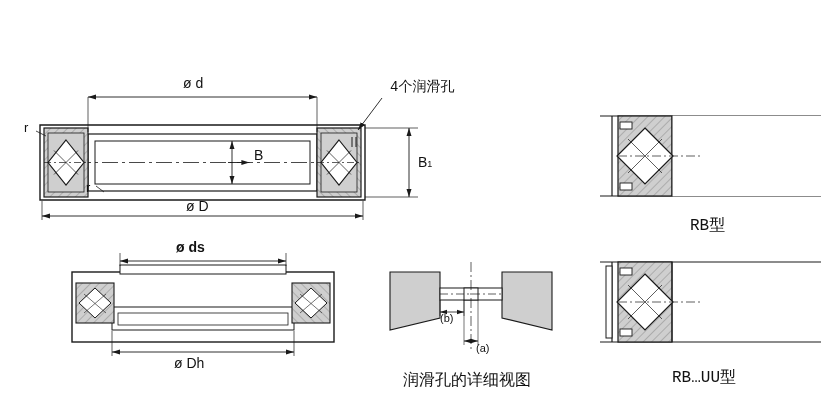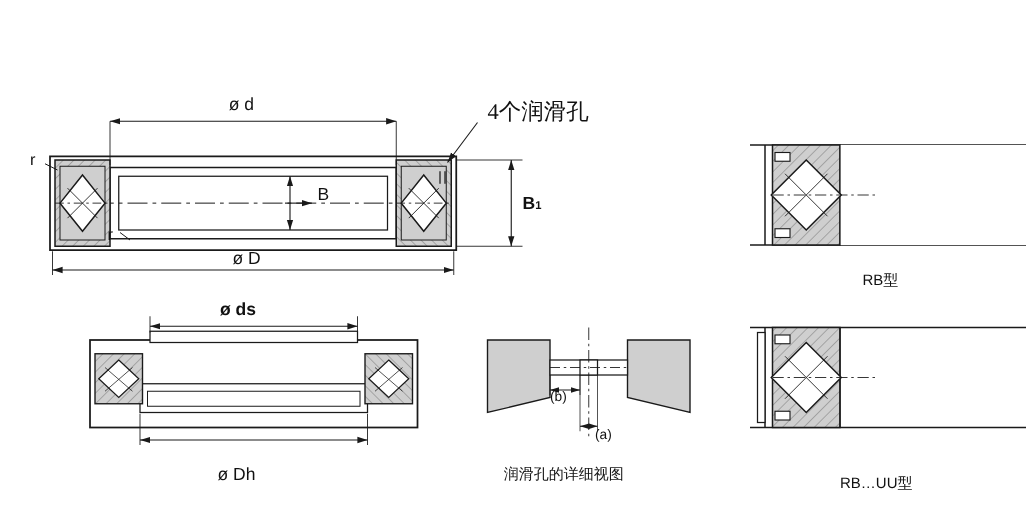--- a/index.html
+++ b/index.html
@@ -21,22 +21,22 @@
   }
   .lbl {
     position: absolute;
     font-size: 13px;
     line-height: 1;
     white-space: nowrap;
     color: #111;
   }
   .lbl.big { font-size: 14px; }
   .lbl.sm { font-size: 11px; }
-  .lbl.cn { font-family: Liberation Serif, serif; font-size: 18px; }
-  .lbl.cnsm { font-family: Liberation Sans, sans-serif; font-size: 12px; }
+  .lbl.cn { font-family: Liberation Mono, monospace; font-size: 14px; }
+  .lbl.cnsm { font-family: Liberation Mono, monospace; font-size: 16px; }
   svg { position: absolute; left: 0; top: 0; }
   .sub { font-size: 9px; }
 </style>
 </head>
 <body>
 
 <div id="stage">
 
   <svg width="821" height="417" viewBox="0 0 821 417">
     <defs>
@@ -202,28 +202,28 @@
       <line x1="618" y1="302" x2="700" y2="302" stroke="#1a1a1a" stroke-width="0.7" stroke-dasharray="9 3 2 3"></line>
       <line x1="612" y1="262" x2="612" y2="342" stroke="#1a1a1a" stroke-width="1.2"></line>
       <rect x="606" y="266" width="6" height="72" fill="#ffffff" stroke="#1a1a1a" stroke-width="1"></rect>
     </g>
 
   </svg>
 
   <div class="lbl big" style="left:183px; top:76px;">ø d</div>
   <div class="lbl big" style="left:186px; top:199px;">ø D</div>
   <div class="lbl big" style="left:254px; top:148px;">B</div>
-  <div class="lbl big" style="left:418px; top:155px;font-weight:bold;"><span>B</span><span class="sub">1</span></div>
+  <div class="lbl big" style="left:418px; top:155px;"><span>B</span><span class="sub">1</span></div>
   <div class="lbl" style="left:24px; top:121px;">r</div>
   <div class="lbl" style="left:86px; top:181px;">r</div>
   <div class="lbl cn" style="left:390px; top:80px;">4个润滑孔</div>
 
   <div class="lbl big" style="left:176px; top:240px;font-weight:bold;">ø ds</div>
-  <div class="lbl big" style="left:174px; top:372px;">ø Dh</div>
+  <div class="lbl big" style="left:174px; top:356px;">ø Dh</div>
 
   <div class="lbl sm" style="left:440px; top:313px;">(b)</div>
   <div class="lbl sm" style="left:476px; top:343px;">(a)</div>
   <div class="lbl cnsm" style="left:403px; top:373px;">润滑孔的详细视图</div>
 
   <div class="lbl cnsm" style="left:690px; top:218px;">RB型</div>
-  <div class="lbl cnsm" style="left:672px; top:380px;">RB…UU型</div>
+  <div class="lbl cnsm" style="left:672px; top:370px;">RB…UU型</div>
 
 </div>
 
 </body></html>

